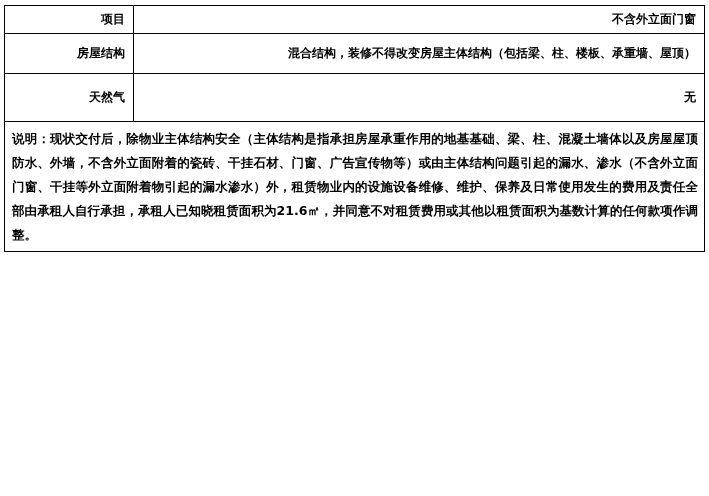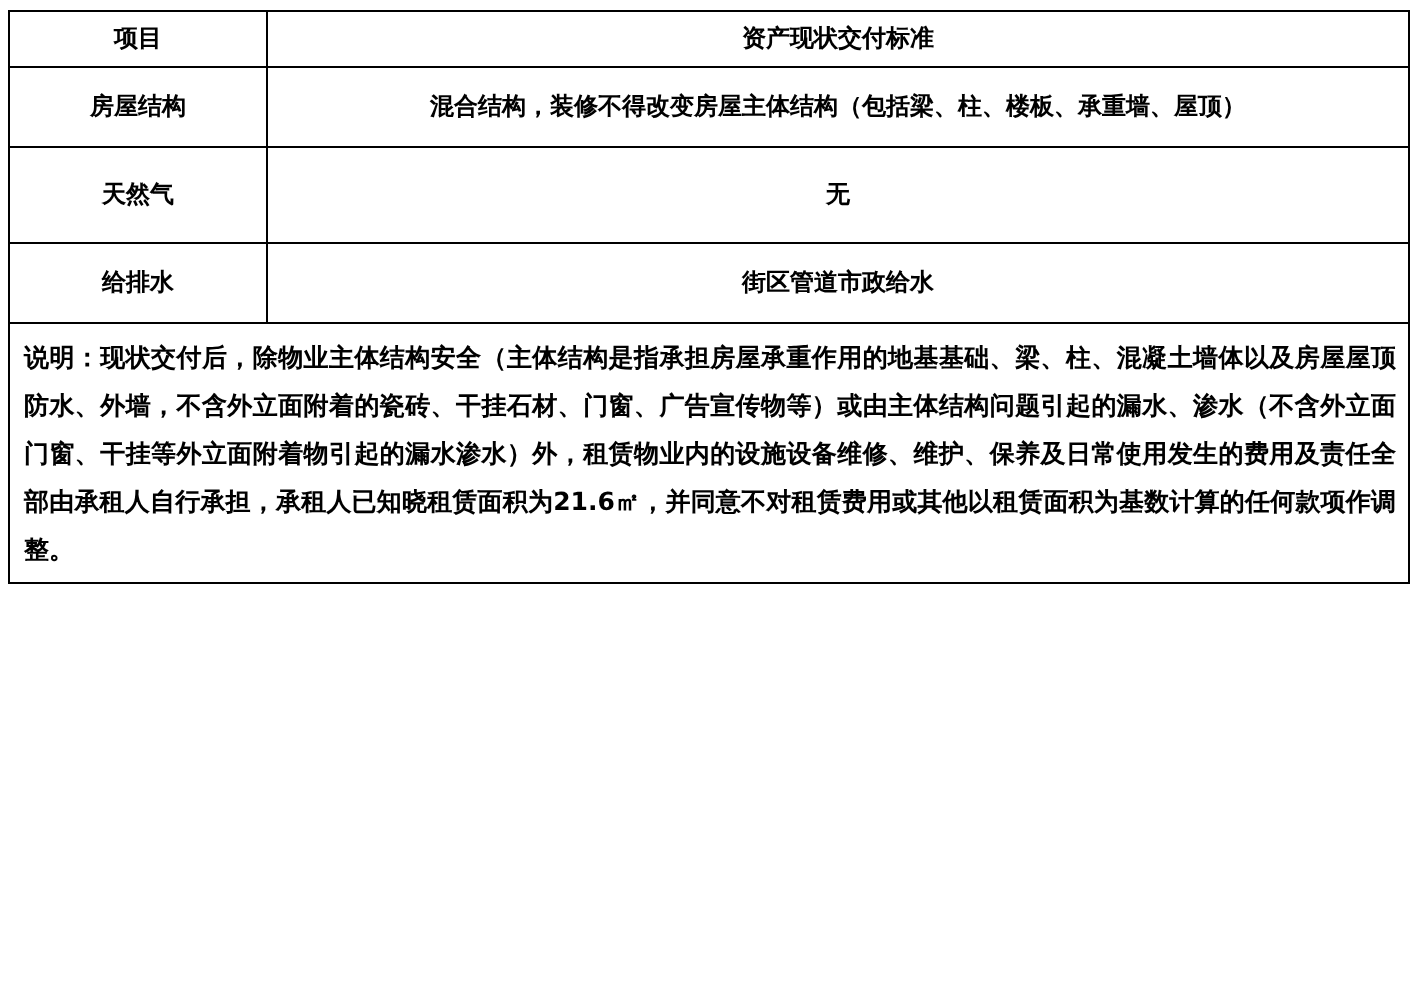--- a/index.html
+++ b/index.html
@@ -19,21 +19,21 @@
   table.spec-table {
     width: 701px;
     border-collapse: collapse;
     table-layout: fixed;
   }
   .spec-table col.c1 { width: 129px; }
   .spec-table td {
     border: 1px solid #000000;
     font-size: 12px;
     font-weight: 700;
-    text-align: center;
+    text-align: right;
     vertical-align: middle;
     line-height: 23px;
     padding: 2px 8px;
     color: #000000;
     word-break: break-all;
   }
   tr.rh-header  td { height: 27px; }
   tr.rh-cq      td { height: 48px; }
   tr.rh-jiegou  td { height: 40px; }
   tr.rh-xiaofang td { height: 50px; }
@@ -56,32 +56,28 @@
 
 <div class="page">
   <table class="spec-table">
     <colgroup>
         <col class="c1">
         <col class="c2">
       </colgroup>
     <tbody>
       <tr class="rh-header">
         <td>项目</td>
-        <td>资产现状交付标准</td>
+        <td>不含外立面门窗</td>
       </tr>
       <tr class="rh-jiegou">
         <td>房屋结构</td>
         <td>混合结构，装修不得改变房屋主体结构（包括梁、柱、楼板、承重墙、屋顶）</td>
       </tr>
       <tr class="rh-tianranqi">
         <td>天然气</td>
         <td>无</td>
       </tr>
-      <tr class="rh-geipaishui">
-        <td>给排水</td>
-        <td>街区管道市政给水</td>
-      </tr>
       <tr class="rh-note">
         <td colspan="2">说明：现状交付后，除物业主体结构安全（主体结构是指承担房屋承重作用的地基基础、梁、柱、混凝土墙体以及房屋屋顶防水、外墙，不含外立面附着的瓷砖、干挂石材、门窗、广告宣传物等）或由主体结构问题引起的漏水、渗水（不含外立面门窗、干挂等外立面附着物引起的漏水渗水）外，租赁物业内的设施设备维修、维护、保养及日常使用发生的费用及责任全部由承租人自行承担，承租人已知晓租赁面积为21.6㎡，并同意不对租赁费用或其他以租赁面积为基数计算的任何款项作调整。</td>
       </tr>
     </tbody>
   </table>
 </div>
 
 </body></html>

